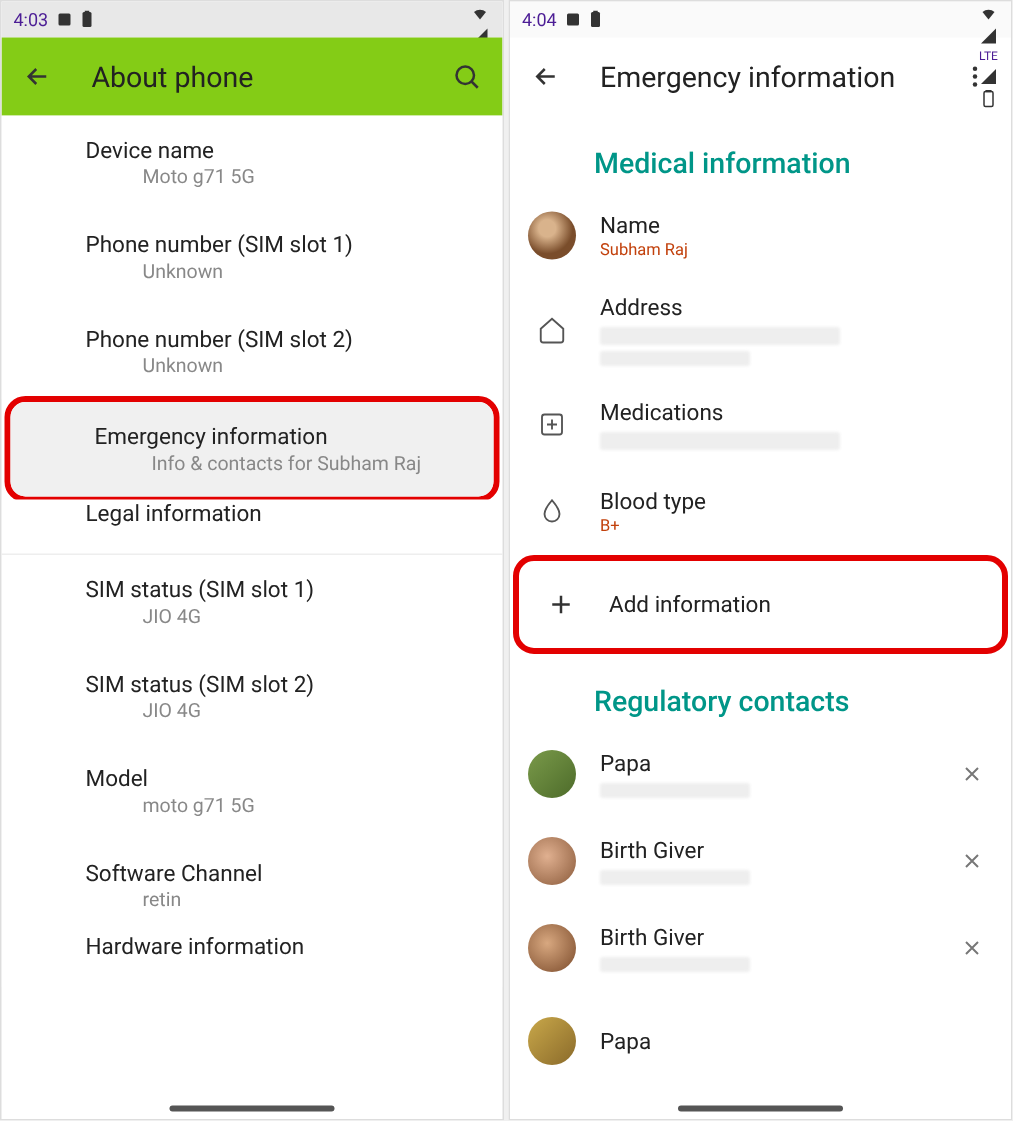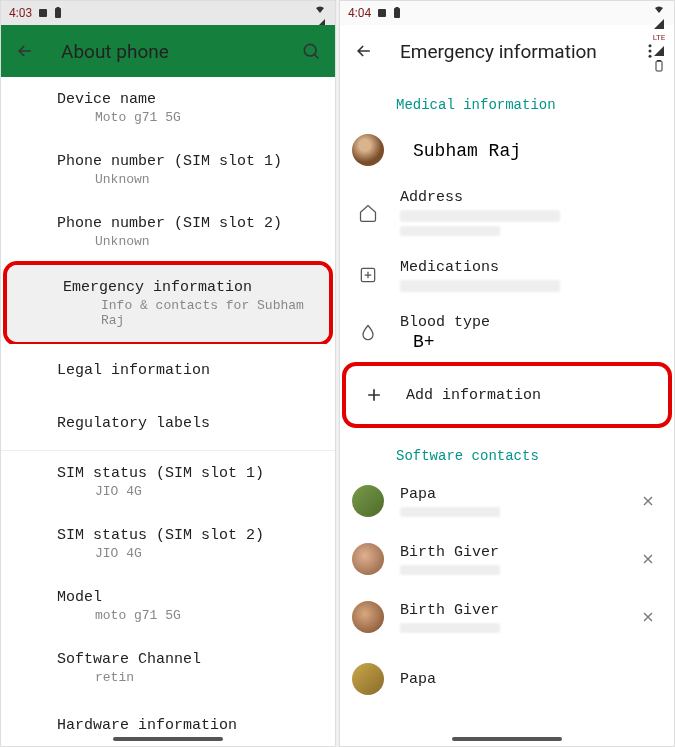--- a/index.html
+++ b/index.html
@@ -20,58 +20,58 @@
     overflow: hidden;
     border: 1px solid #ddd;
   }
   .status-bar {
     height: 24px;
     display: flex;
     align-items: center;
     justify-content: space-between;
     padding: 0 8px;
     font-size: 12px;
-    color: #7f1d1d;
+    color: #4c1d95;
     background: #fafafa;
   }
   .phone-left .status-bar { background: #e8e8e8; }
   .status-left { display: flex; align-items: center; gap: 5px; }
   .status-right { display: flex; align-items: center; gap: 3px; flex-direction: column; }
   .header {
     height: 52px;
     display: flex;
     align-items: center;
     padding: 0 12px;
     gap: 24px;
   }
-  .phone-left .header { background: #15803d; }
+  .phone-left .header { background: #84cc16; }
   .header-title { font-size: 19px; color: #222; font-weight: 400; flex: 1; }
   .icon-btn { width: 24px; height: 24px; display: flex; align-items: center; justify-content: center; color: #444; cursor: pointer; }
-  .content { flex: 1; overflow-y: auto; font-family: Liberation Mono, monospace; }
+  .content { flex: 1; overflow-y: auto; }
   .list-item {
     padding: 14px 16px 14px 56px;
     display: flex;
     flex-direction: column;
     justify-content: center;
     background: #fff;
   }
   .list-item .title { font-size: 15px; color: #222; }
   .list-item .subtitle { font-size: 13px; color: #888; margin-top: 2px; margin-left: 38px; }
-  .list-item.single { padding-top: 18px; padding-bottom: 18px; }
+  .list-item.single { padding-top: 0; padding-bottom: 18px; }
   .divider { height: 1px; background: #eee; }
   .highlight-red {
     border: 4px solid #e30000;
     border-radius: 14px;
     margin: -2px 2px;
   }
   .phone-left .list-item.highlighted-item {
     background: #f0f0f0;
   }
   .section-header {
-    font-size: 14px;
+    font-size: 19px;
     font-weight: 500;
     color: #009688;
     padding: 20px 16px 8px 56px;
   }
   .em-row {
     display: flex;
     align-items: center;
     padding: 10px 16px;
     gap: 20px;
     min-height: 58px;
@@ -85,21 +85,21 @@
   .avatar {
     width: 32px; height: 32px;
     border-radius: 50%;
     background: linear-gradient(135deg,#b08060,#806040);
     flex-shrink: 0;
     margin-left: -4px;
     margin-right: -4px;
   }
   .em-text { flex: 1; display: flex; flex-direction: column; }
   .em-text .label { font-size: 15px; color: #222; }
-  .em-text .value { font-size: 18px; color: #000000; margin-top: 1px; margin-left: 13px; }
+  .em-text .value { font-size: 11px; color: #c2410c; margin-top: 1px; }
   .blur-bar {
     height: 12px; width: 160px;
     background: #eee;
     border-radius: 2px;
     filter: blur(1px);
     margin-top: 4px;
   }
   .blur-bar.sm { width: 100px; height: 10px; }
   .close-x {
     width: 20px; height: 20px;
@@ -203,23 +203,20 @@
 
     <div class="highlight-red">
       <div class="list-item highlighted-item" style="border-radius:10px">
         <div class="title">Emergency information</div>
         <div class="subtitle">Info &amp; contacts for Subham Raj</div>
       </div>
     </div>
 
     <div class="list-item single">
       <div class="title">Legal information</div>
-    </div>
-    <div class="list-item single">
-      <div class="title">Regulatory labels</div>
     </div>
     <div class="divider"></div>
     <div class="list-item">
       <div class="title">SIM status (SIM slot 1)</div>
       <div class="subtitle">JIO 4G</div>
     </div>
     <div class="list-item">
       <div class="title">SIM status (SIM slot 2)</div>
       <div class="subtitle">JIO 4G</div>
     </div>
@@ -310,20 +307,21 @@
         </svg>
     </div>
   </div>
 
   <div class="content">
     <div class="section-header">Medical information</div>
 
     <div class="em-row">
       <div class="avatar" style="background:radial-gradient(circle at 40% 35%, #d9b38c 20%, #7a4d2b 60%)"></div>
       <div class="em-text">
+        <div class="label">Name</div>
         <div class="value">Subham Raj</div>
       </div>
     </div>
 
     <div class="em-row">
       <div class="em-icon">
         <svg width="20" height="20" viewBox="0 0 24 24" fill="none" stroke="#555" stroke-width="1.5">
             <path d="M3 11l9-8 9 8v9a2 2 0 0 1-2 2H5a2 2 0 0 1-2-2z"></path>
           </svg>
       </div>
@@ -366,21 +364,21 @@
           <svg width="20" height="20" viewBox="0 0 24 24" fill="none" stroke="#333" stroke-width="2">
               <path d="M12 5v14M5 12h14"></path>
             </svg>
         </div>
         <div class="em-text">
           <div class="label">Add information</div>
         </div>
       </div>
     </div>
 
-    <div class="section-header">Software contacts</div>
+    <div class="section-header">Regulatory contacts</div>
 
     <div class="em-row">
       <div class="avatar" style="background:linear-gradient(135deg,#7a9a4a,#4d6b2a)"></div>
       <div class="em-text">
         <div class="label">Papa</div>
         <div class="blur-bar sm"></div>
       </div>
       <div class="close-x">
         <svg width="16" height="16" viewBox="0 0 24 24" fill="none" stroke="#777" stroke-width="2">
             <path d="M18 6L6 18M6 6l12 12"></path>

